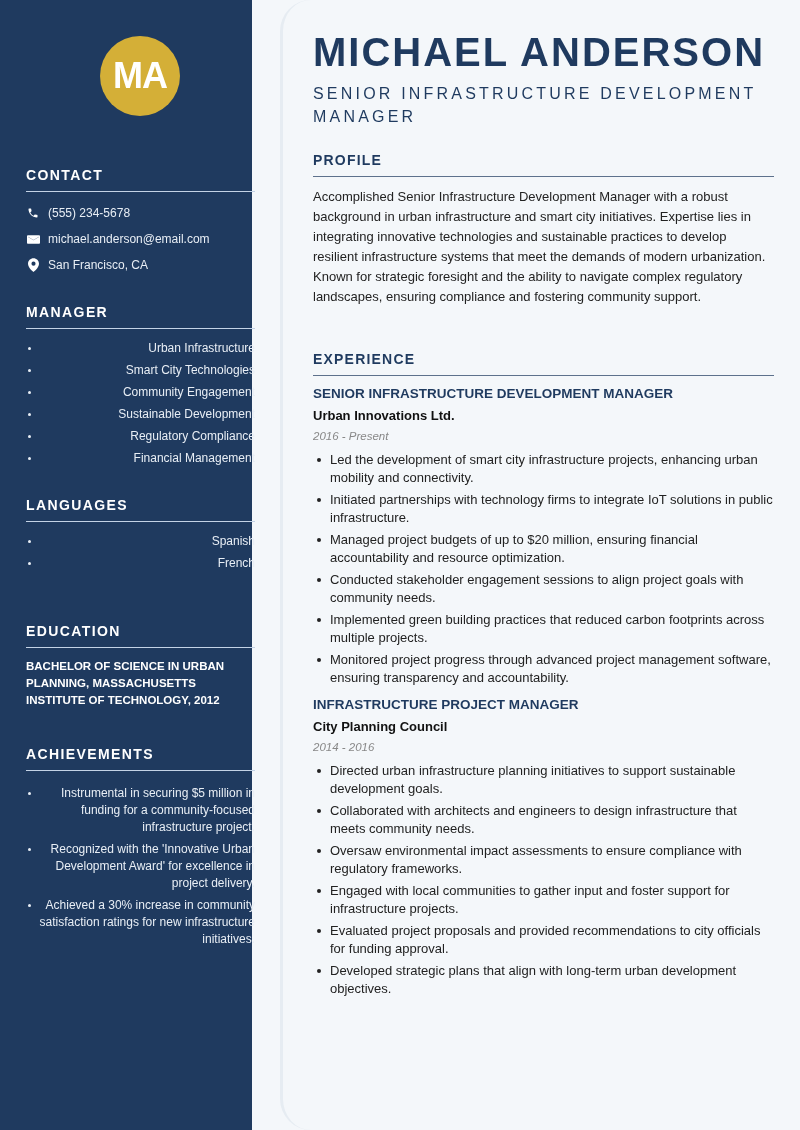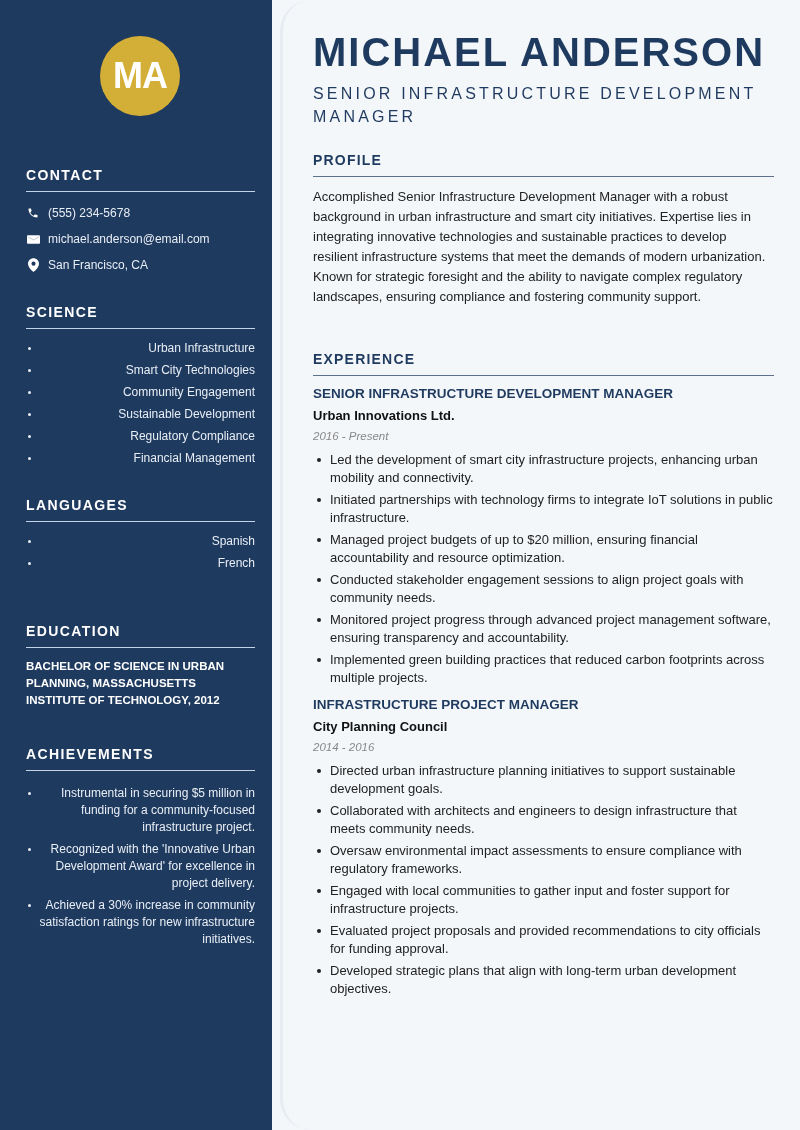--- a/index.html
+++ b/index.html
@@ -1,18 +1,18 @@
 <!DOCTYPE html>
 <html><head>
   <meta charset="utf-8">
   <style>
     * { box-sizing: border-box; margin: 0; padding: 0; }
     html, body { width: 800px; height: 1130px; overflow: hidden; }
     body { font-family: "Liberation Sans", sans-serif; background: #f4f7fa; position: relative; }
-    .sidebar { position: absolute; left: 0; top: 0; width: 272px; height: 1130px; background: #1f3a5f; color: #fff; padding: 0 34px; }
+    .sidebar { position: absolute; left: 0; top: 0; width: 252px; height: 1130px; background: #1f3a5f; color: #fff; padding: 0 34px; }
     .main { position: absolute; left: 280px; top: 0; width: 520px; height: 1130px; background: #f4f7fa; border-left: 3px solid #e6ecf2; padding: 0 29px 0 27px; border-radius: 31px; }
 
     .avatar { position: absolute; left: 100px; top: 36px; width: 80px; height: 80px; border-radius: 50%; background: #d4af37; display: flex; align-items: center; justify-content: center; color: #fff; font-weight: bold; font-size: 36px; letter-spacing: -1px; }
 
     .side-section { position: absolute; left: 26px; width: 229px; }
     .side-heading { font-size: 14px; font-weight: bold; letter-spacing: 1.4px; color: #fff; padding-bottom: 8px; border-bottom: 1.5px solid #c4d3e6; margin-bottom: 8px; }
     .contact-row { display: flex; align-items: center; height: 26px; font-size: 12px; color: #e8eef5; }
     .contact-row .ic { width: 14px; height: 14px; margin-right: 8px; display: inline-flex; align-items: center; justify-content: center; }
     .side-list { list-style: none; text-align: right; }
     .side-list li { position: relative; padding-left: 13px; font-size: 12px; line-height: 17px; color: #e8eef5; margin-bottom: 5px; }
@@ -62,21 +62,21 @@
       <span class="ic">
         <svg width="11" height="14" viewBox="0 0 24 30">
             <path fill="#fff" d="M12 0C5.4 0 0 5.4 0 12c0 9 12 18 12 18s12-9 12-18C24 5.4 18.6 0 12 0zm0 16.5a4.5 4.5 0 1 1 0-9 4.5 4.5 0 0 1 0 9z"></path>
           </svg>
       </span>
       <span>San Francisco, CA</span>
     </div>
   </section>
 
   <section class="side-section" style="top:304px;">
-    <h2 class="side-heading">SCIENCE</h2>
+    <h2 class="side-heading">MANAGER</h2>
     <ul class="side-list" style="padding-top:3px;">
       <li>Urban Infrastructure</li>
       <li>Smart City Technologies</li>
       <li>Community Engagement</li>
       <li>Sustainable Development</li>
       <li>Regulatory Compliance</li>
       <li>Financial Management</li>
     </ul>
   </section>
 
@@ -117,22 +117,22 @@
 
     <div>
       <div class="job-title">SENIOR INFRASTRUCTURE DEVELOPMENT MANAGER</div>
       <div class="company">Urban Innovations Ltd.</div>
       <div class="dates">2016 - Present</div>
       <ul class="bullets">
         <li>Led the development of smart city infrastructure projects, enhancing urban mobility and connectivity.</li>
         <li>Initiated partnerships with technology firms to integrate IoT solutions in public infrastructure.</li>
         <li>Managed project budgets of up to $20 million, ensuring financial accountability and resource optimization.</li>
         <li>Conducted stakeholder engagement sessions to align project goals with community needs.</li>
+        <li>Implemented green building practices that reduced carbon footprints across multiple projects.</li>
         <li>Monitored project progress through advanced project management software, ensuring transparency and accountability.</li>
-        <li>Implemented green building practices that reduced carbon footprints across multiple projects.</li>
       </ul>
     </div>
 
     <div style="margin-top:10px;">
       <div class="job-title">INFRASTRUCTURE PROJECT MANAGER</div>
       <div class="company">City Planning Council</div>
       <div class="dates">2014 - 2016</div>
       <ul class="bullets">
         <li>Directed urban infrastructure planning initiatives to support sustainable development goals.</li>
         <li>Collaborated with architects and engineers to design infrastructure that meets community needs.</li>

